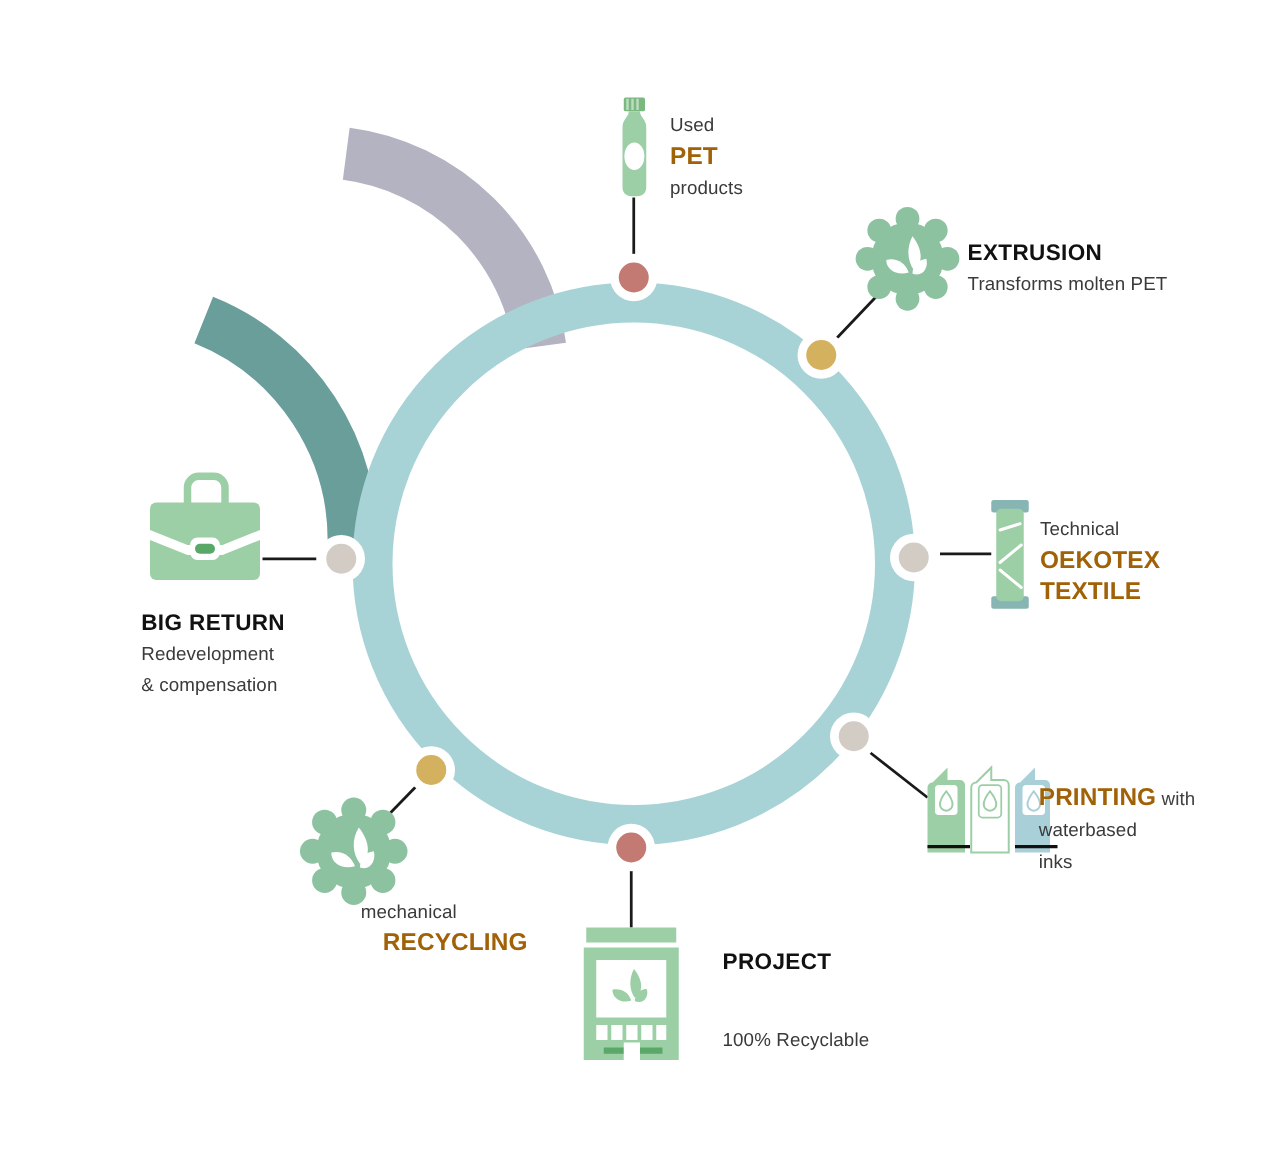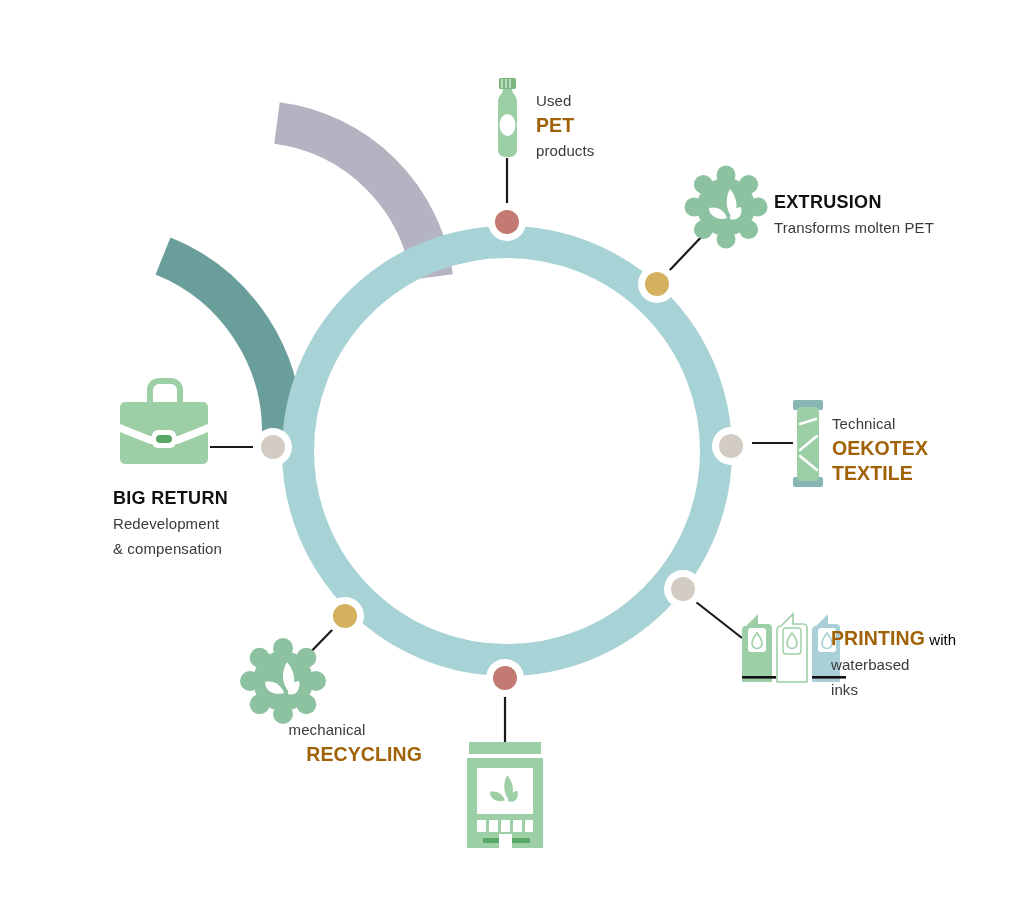--- a/index.html
+++ b/index.html
@@ -14,21 +14,21 @@
   }
   #stage{position:absolute;left:0;top:0;width:1024px;height:919px;}
   svg#diagram{position:absolute;left:0;top:0;width:1024px;height:919px;}
 
   .lbl{position:absolute;}
   .lbl .ln{display:block;white-space:nowrap;}
   .t-reg{font-size:15px;color:#3a3a3a;line-height:25px;letter-spacing:.1px;}
   .t-bold{font-size:19.5px;font-weight:bold;color:#a16207;line-height:25px;letter-spacing:.1px;}
   .t-head{font-size:18px;font-weight:bold;color:#111111;letter-spacing:.3px;line-height:25px;}
   .inline-b{font-weight:bold;color:#a16207;}
-  .inline-r{font-weight:normal;color:#000000;}
+  .inline-r{font-weight:normal;color:#404040;}
 
   
   #lbl-pet{left:536px;top:88px;}
   #lbl-extrusion{left:774px;top:190px;}
   #lbl-textile{left:832px;top:411px;}
   #lbl-printing{left:831px;top:626px;}
   #lbl-project{left:578px;top:757px;}
   #lbl-recycling{left:232px;top:717px;text-align:center;width:190px;}
   #lbl-bigreturn{left:113px;top:486px;}
 </style>
@@ -222,20 +222,22 @@
     <span class="ln t-bold">TEXTILE</span>
   </div>
 
   <div class="lbl" id="lbl-printing">
     <span class="ln"><span class="t-bold inline-b">PRINTING</span><span class="t-reg inline-r"> with</span></span>
     <span class="ln t-reg">waterbased</span>
     <span class="ln t-reg">inks</span>
   </div>
 
   <div class="lbl" id="lbl-project">
+    <span class="ln t-head">PROJECT</span>
+    <span class="ln t-reg" style="margin-top:38px;">100% Recyclable</span>
   </div>
 
   <div class="lbl" id="lbl-recycling">
     <span class="ln t-reg" style="text-align:center;">mechanical</span>
     <span class="ln t-bold" style="text-align:right;">RECYCLING</span>
   </div>
 
   <div class="lbl" id="lbl-bigreturn">
     <span class="ln t-head">BIG RETURN</span>
     <span class="ln t-reg">Redevelopment</span>

